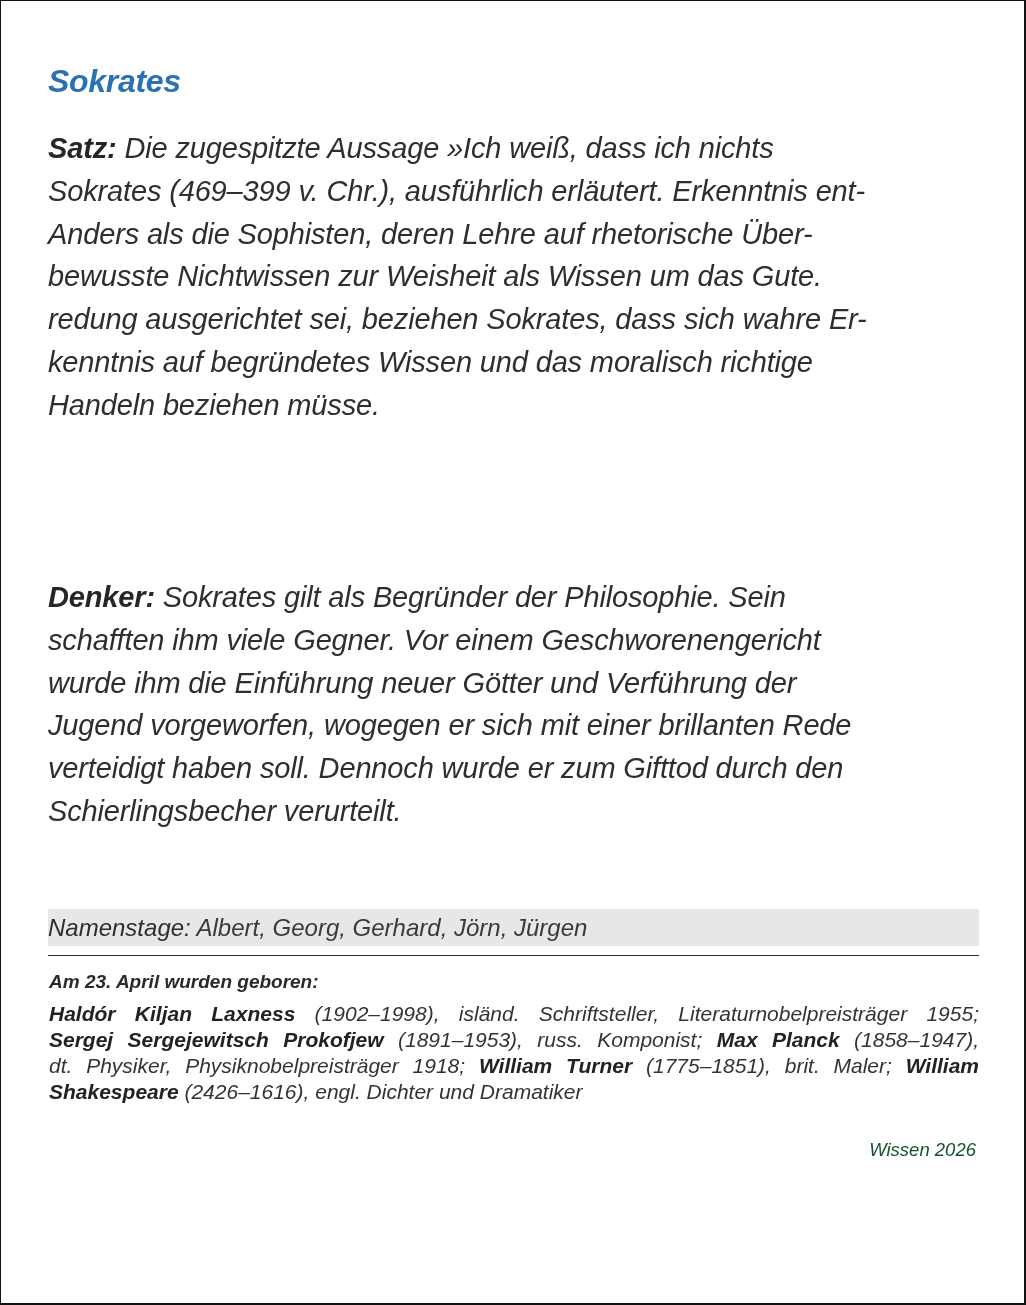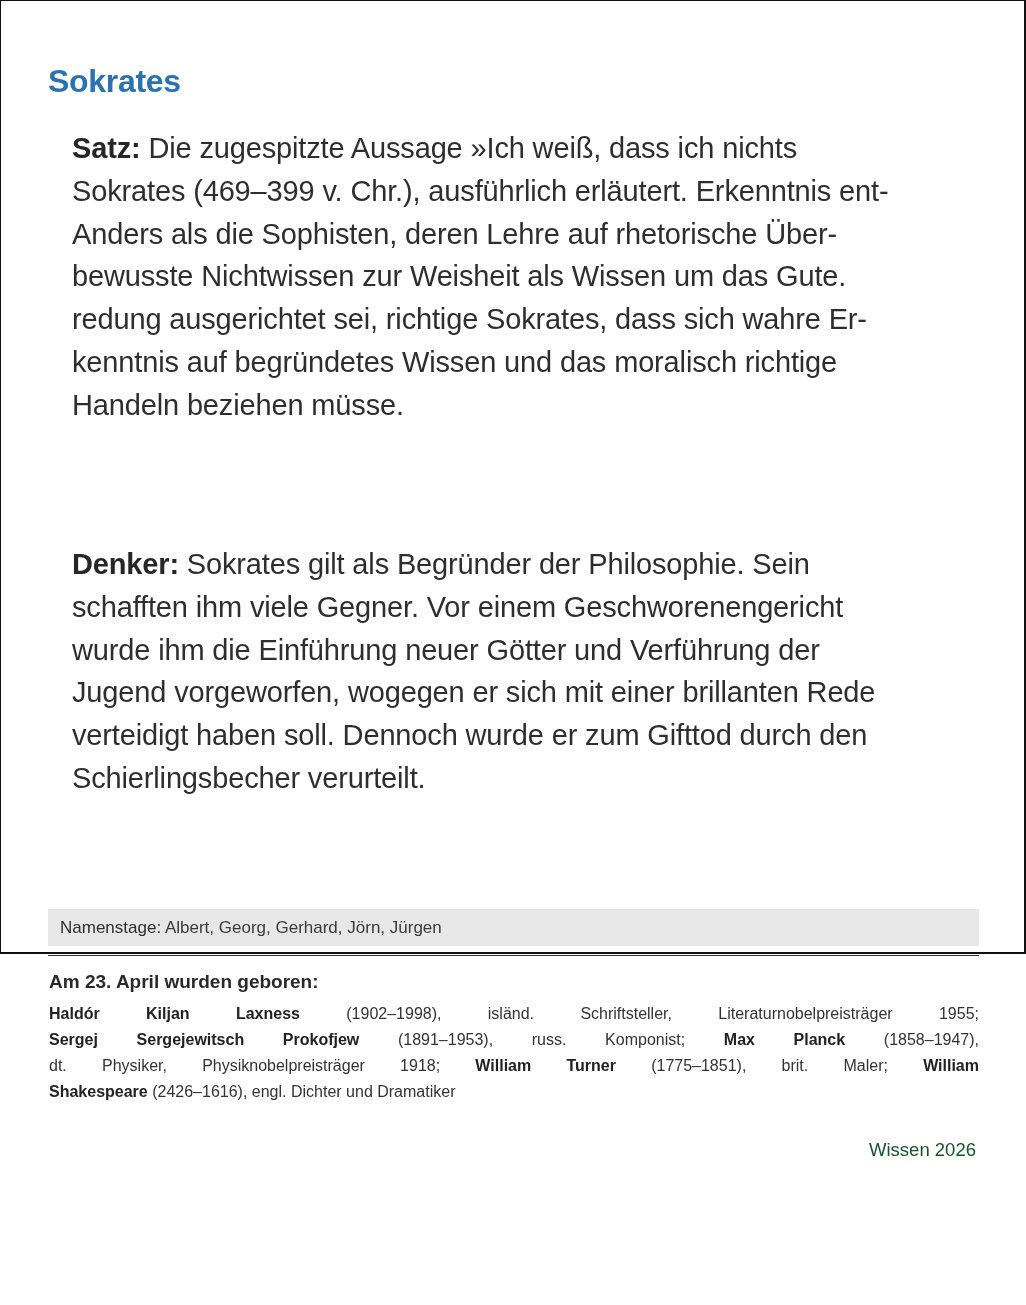--- a/index.html
+++ b/index.html
@@ -6,56 +6,57 @@
     html, body { width: 1026px; height: 1305px; background: #ffffff; }
     body {
       font-family: "Liberation Sans", "DejaVu Sans", sans-serif;
       color: #2a2a2a;
       position: relative;
       overflow: hidden;
     }
     .page {
       position: absolute;
       left: 0; top: 0;
-      width: 1026px; height: 954px;
+      width: 1026px; height: 1305px;
       border: 2px solid #111111;
       border-top-width: 1px;
       border-left-width: 1px;
+      font-style: italic;
     }
     .title {
       position: absolute;
       left: 47px; top: 58px;
       font-size: 32px;
       font-weight: bold;
       color: #2a72b2;
       letter-spacing: -0.3px;
       line-height: 44px;
     }
     .section {
       position: absolute;
       left: 47px;
       width: 940px;
       font-size: 29px;
       line-height: 42.8px;
       color: #2e2e2e;
       letter-spacing: -0.15px;
     }
-    .section .line { display: block; white-space: nowrap; margin-left: 24px; }
+    .section .line { display: block; white-space: nowrap; }
     .section .label { font-weight: bold; color: #262626; }
     .satz { top: 126px; }
-    .denker { top: 542px; }
+    .denker { top: 575px; }
 
     .namenstage {
       position: absolute;
       left: 47px; top: 908px;
       width: 931px; height: 37px;
       background: #e6e7e6;
-      font-size: 17px;
+      font-size: 24px;
       line-height: 37px;
-      padding-left: 12px;
+      padding-left: 0;
       color: #3a3a3a;
       white-space: nowrap;
     }
     .namenstage .label { color: #2e2e2e; }
     .divider {
       position: absolute;
       left: 47px; top: 954px;
       width: 931px; height: 0;
       border-top: 1.5px solid #333333;
     }
@@ -65,21 +66,21 @@
       font-size: 19px;
       font-weight: bold;
       color: #2a2a2a;
       line-height: 26px;
       white-space: nowrap;
     }
     .born-list {
       position: absolute;
       left: 48px; top: 1000px;
       width: 930px;
-      font-size: 16px;
+      font-size: 21px;
       line-height: 26px;
       color: #333333;
     }
     .born-list .line { display: block; white-space: nowrap; }
     .born-list .line.justify {
       text-align: justify;
       text-align-last: justify;
     }
     .born-list b { color: #222222; }
     .footer {
@@ -96,21 +97,21 @@
 
 <div class="page">
 
   <h1 class="title">Sokrates</h1>
 
   <div class="section satz">
     <span class="line"><span class="label">Satz:</span><span> Die zugespitzte Aussage »Ich weiß, dass ich nichts</span></span>
     <span class="line">Sokrates (469–399 v. Chr.), ausführlich erläutert. Erkenntnis ent-</span>
     <span class="line">Anders als die Sophisten, deren Lehre auf rhetorische Über-</span>
     <span class="line">bewusste Nichtwissen zur Weisheit als Wissen um das Gute.</span>
-    <span class="line">redung ausgerichtet sei, richtige Sokrates, dass sich wahre Er-</span>
+    <span class="line">redung ausgerichtet sei, beziehen Sokrates, dass sich wahre Er-</span>
     <span class="line">kenntnis auf begründetes Wissen und das moralisch richtige</span>
     <span class="line">Handeln beziehen müsse.</span>
   </div>
 
   <div class="section denker">
     <span class="line"><span class="label">Denker:</span><span> Sokrates gilt als Begründer der Philosophie. Sein</span></span>
     <span class="line">schafften ihm viele Gegner. Vor einem Geschworenengericht</span>
     <span class="line">wurde ihm die Einführung neuer Götter und Verführung der</span>
     <span class="line">Jugend vorgeworfen, wogegen er sich mit einer brillanten Rede</span>
     <span class="line">verteidigt haben soll. Dennoch wurde er zum Gifttod durch den</span>

